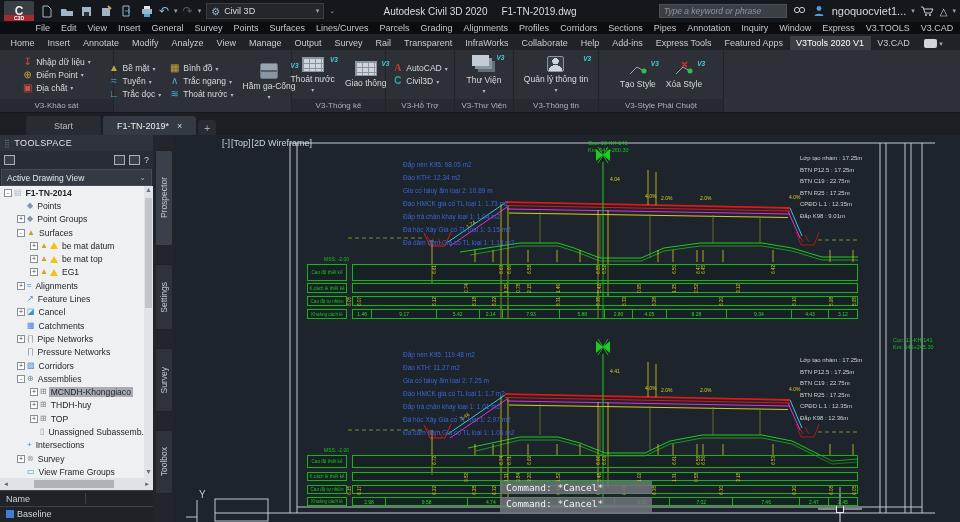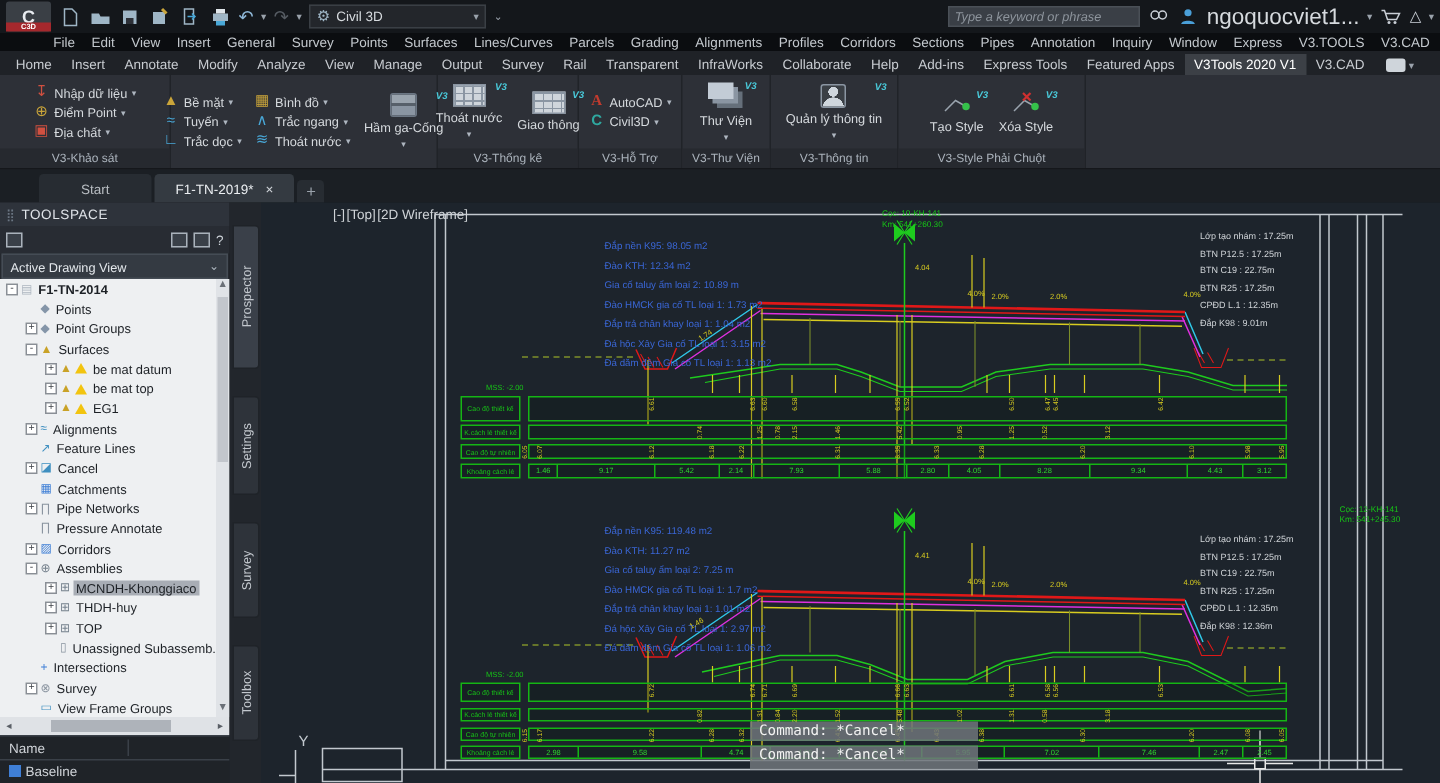--- a/index.html
+++ b/index.html
@@ -12,21 +12,21 @@
 .qi{width:15px;height:15px;display:inline-flex;align-items:center;justify-content:center}
 .qi svg{display:block}
 .uarr{font-size:12px;color:#8fb8d8;line-height:1}
 .uarr.dis{color:#565c63}
 .ddm{font-size:7px;color:#9aa2ab}
 .wsbox{display:flex;align-items:center;gap:4px;background:#23262b;border:1px solid #3a3f45;height:16px;padding:0 4px;width:118px;font-size:9px;color:#d6dade}
 .title-center{position:absolute;left:0;right:0;text-align:center;font-size:10px;color:#d8dce0;pointer-events:none}
 .title-center b{font-weight:normal;margin-left:14px}
 .searchbox{margin-left:auto;width:128px;height:14px;background:#3a3f46;border:1px solid #4a5057;display:flex;align-items:center;padding:0 4px}
 .searchbox span{font-style:italic;font-size:8.5px;color:#8d949c;white-space:nowrap;overflow:hidden}
-.uname{font-size:15px;color:#d6dade;white-space:nowrap}
+.uname{font-size:11px;color:#d6dade;white-space:nowrap}
 
 #menubar{height:12px;background:#0b0d10;display:flex;align-items:center;padding-left:30px}
 .mitem{font-size:9px;color:#c3c8cd;padding:0 5.5px;white-space:nowrap}
 
 #tabrow{height:16px;background:#1f2227;display:flex;align-items:flex-end;padding-left:4px}
 .rtab{font-size:9px;color:#c8ccd1;padding:2px 6.5px;white-space:nowrap}
 .rtab.active{background:#3c4046;color:#fff}
 .ribopt{margin-left:8px;display:flex;align-items:center;gap:2px;padding-bottom:2px}
 .ribopt b{width:13px;height:9px;background:#cfd5db;border-radius:2px;display:inline-block}
 
@@ -152,20 +152,23 @@
     <span class="uarr">↶</span>
       <span class="ddm">▾</span>
     <span class="uarr dis">↷</span>
       <span class="ddm">▾</span>
     <div class="wsbox">
       <span style="color:#9fb6c6;font-size:10px">⚙</span>
       <span>Civil 3D</span>
       <span class="ddm" style="margin-left:auto">▾</span>
     </div>
     <span class="ddm">⌄</span>
+    <div class="title-center">
+      <span>Autodesk Civil 3D 2020</span><b>F1-TN-2019.dwg</b>
+    </div>
     <div class="searchbox">
       <span>Type a keyword or phrase</span>
     </div>
     <span class="qi">
         <svg width="13" height="12">
           <circle cx="4" cy="5" r="2.6" fill="none" stroke="#c9cfd6"></circle>
           <circle cx="9" cy="5" r="2.6" fill="none" stroke="#c9cfd6"></circle>
         </svg>
       </span>
     <span class="qi">
@@ -477,21 +480,21 @@
             <span class="lbl">Catchments</span>
           </div>
           <div class="trow2" style="padding-left: 17px;">
             <span class="expb">+</span>
             <span class="tico" style="color: rgb(138, 148, 160);">∏</span>
             <span class="lbl">Pipe Networks</span>
           </div>
           <div class="trow2" style="padding-left: 17px;">
             <span style="width: 10px; flex: 0 0 auto;"></span>
             <span class="tico" style="color: rgb(138, 148, 160);">∏</span>
-            <span class="lbl">Pressure Annotate</span>
+            <span class="lbl">Pressure Networks</span>
           </div>
           <div class="trow2" style="padding-left: 17px;">
             <span class="expb">+</span>
             <span class="tico" style="color: rgb(63, 127, 214);">▨</span>
             <span class="lbl">Corridors</span>
           </div>
           <div class="trow2" style="padding-left: 17px;">
             <span class="expb">-</span>
             <span class="tico" style="color: rgb(118, 130, 142);">⊕</span>
             <span class="lbl">Assemblies</span>

